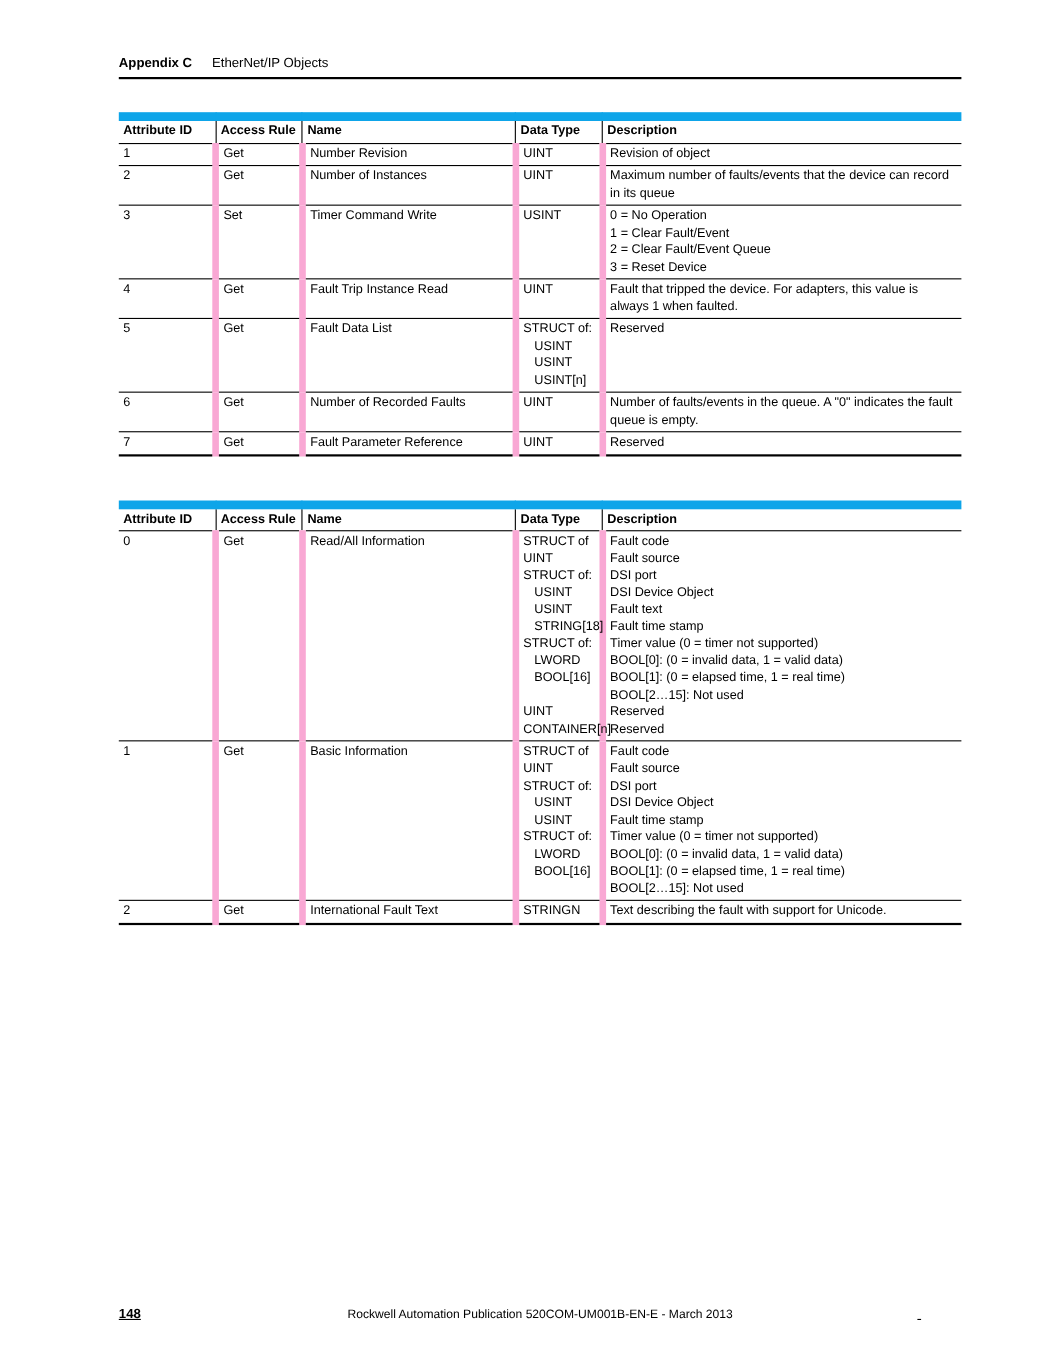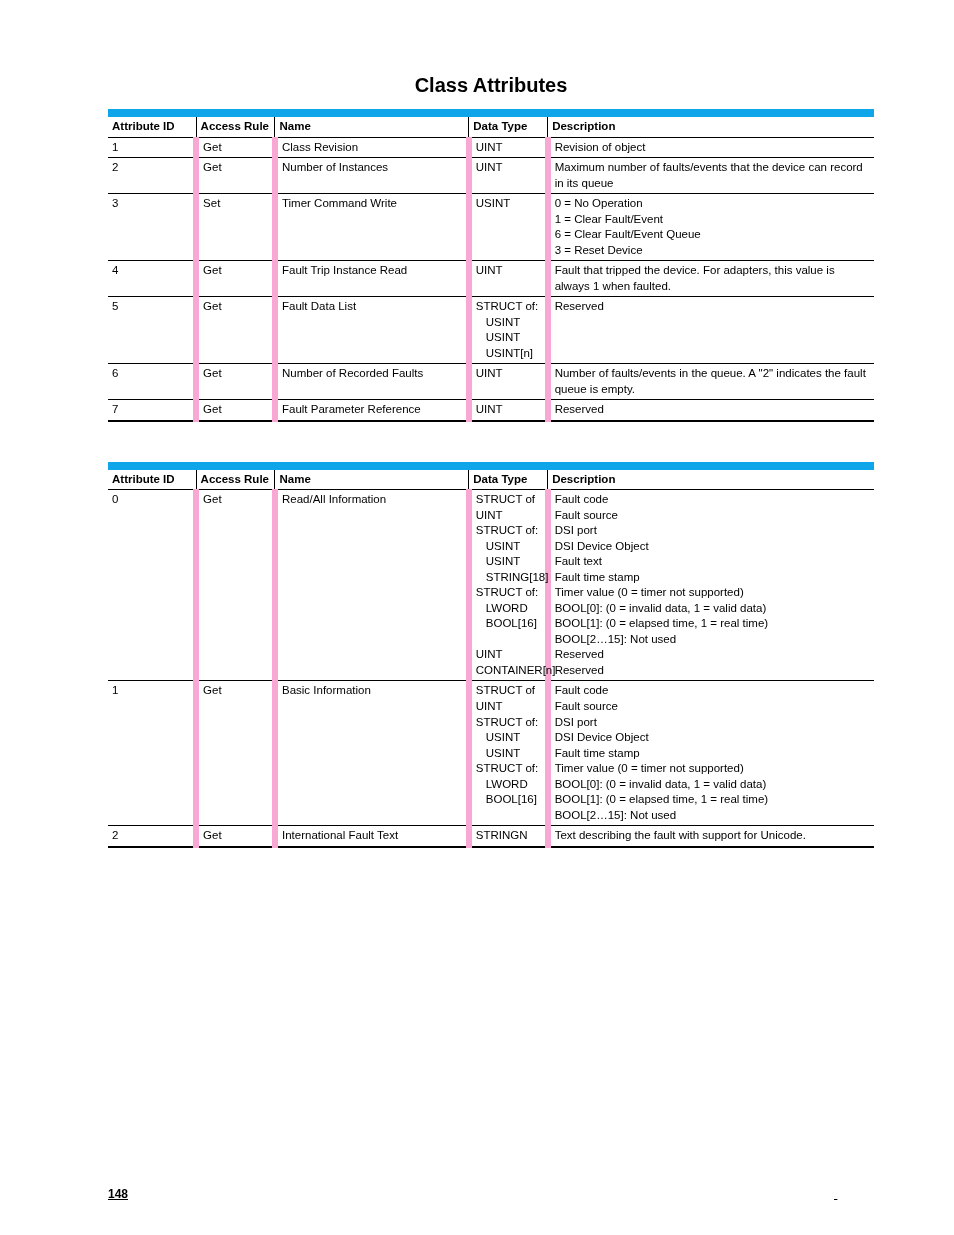--- a/index.html
+++ b/index.html
@@ -101,22 +101,25 @@
   }
   .pub {
     flex: 1;
     text-align: center;
   }
 </style>
 </head>
 <body>
 
 <div class="page">
-
-  <div class="section-title">Class Attributes</div>
+  <div class="header-line">
+    <span class="appendix">Appendix C</span>
+    <span class="chapter">EtherNet/IP Objects</span>
+  </div>
+
 
   <table>
     <colgroup>
         <col class="c1">
         <col class="c2">
         <col class="c3">
         <col class="c4">
         <col class="c5">
       </colgroup>
     <thead>
@@ -125,21 +128,21 @@
         <th>Access Rule</th>
         <th>Name</th>
         <th>Data Type</th>
         <th>Description</th>
       </tr>
     </thead>
     <tbody id="t1-body">
         <tr>
           <td>1</td>
           <td>Get</td>
-          <td>Class Revision</td>
+          <td>Number Revision</td>
           <td>
             <div class="multi-line">
               <span>UINT</span>
             </div>
           </td>
           <td>
             <div class="multi-line">
               <span>Revision of object</span>
             </div>
           </td>
@@ -165,21 +168,21 @@
           <td>Timer Command Write</td>
           <td>
             <div class="multi-line">
               <span>USINT</span>
             </div>
           </td>
           <td>
             <div class="multi-line">
               <span>0 = No Operation</span>
               <span>1 = Clear Fault/Event</span>
-              <span>6 = Clear Fault/Event Queue</span>
+              <span>2 = Clear Fault/Event Queue</span>
               <span>3 = Reset Device</span>
             </div>
           </td>
         </tr>
         <tr>
           <td>4</td>
           <td>Get</td>
           <td>Fault Trip Instance Read</td>
           <td>
             <div class="multi-line">
@@ -214,21 +217,21 @@
           <td>6</td>
           <td>Get</td>
           <td>Number of Recorded Faults</td>
           <td>
             <div class="multi-line">
               <span>UINT</span>
             </div>
           </td>
           <td>
             <div class="multi-line">
-              <span>Number of faults/events in the queue. A "2" indicates the fault queue is empty.</span>
+              <span>Number of faults/events in the queue. A "0" indicates the fault queue is empty.</span>
             </div>
           </td>
         </tr>
         <tr>
           <td>7</td>
           <td>Get</td>
           <td>Fault Parameter Reference</td>
           <td>
             <div class="multi-line">
               <span>UINT</span>
@@ -343,14 +346,15 @@
               <span>Text describing the fault with support for Unicode.</span>
             </div>
           </td>
         </tr>
       </tbody>
   </table>
 </div>
 
 <div class="footer">
   <span class="page-num">148</span>
+  <span class="pub">Rockwell Automation Publication 520COM-UM001B-EN-E - March 2013</span>
   <span class="page-num">&nbsp;</span>
 </div>
 
 </body></html>

